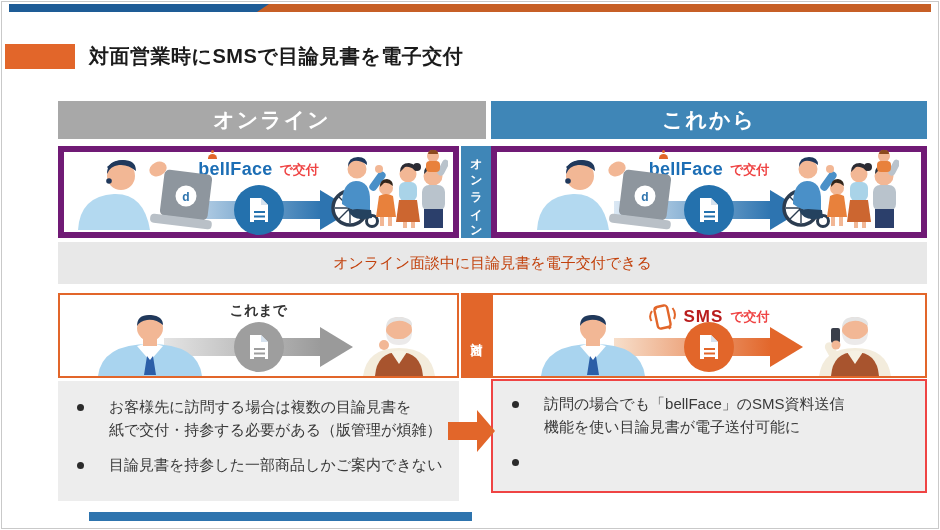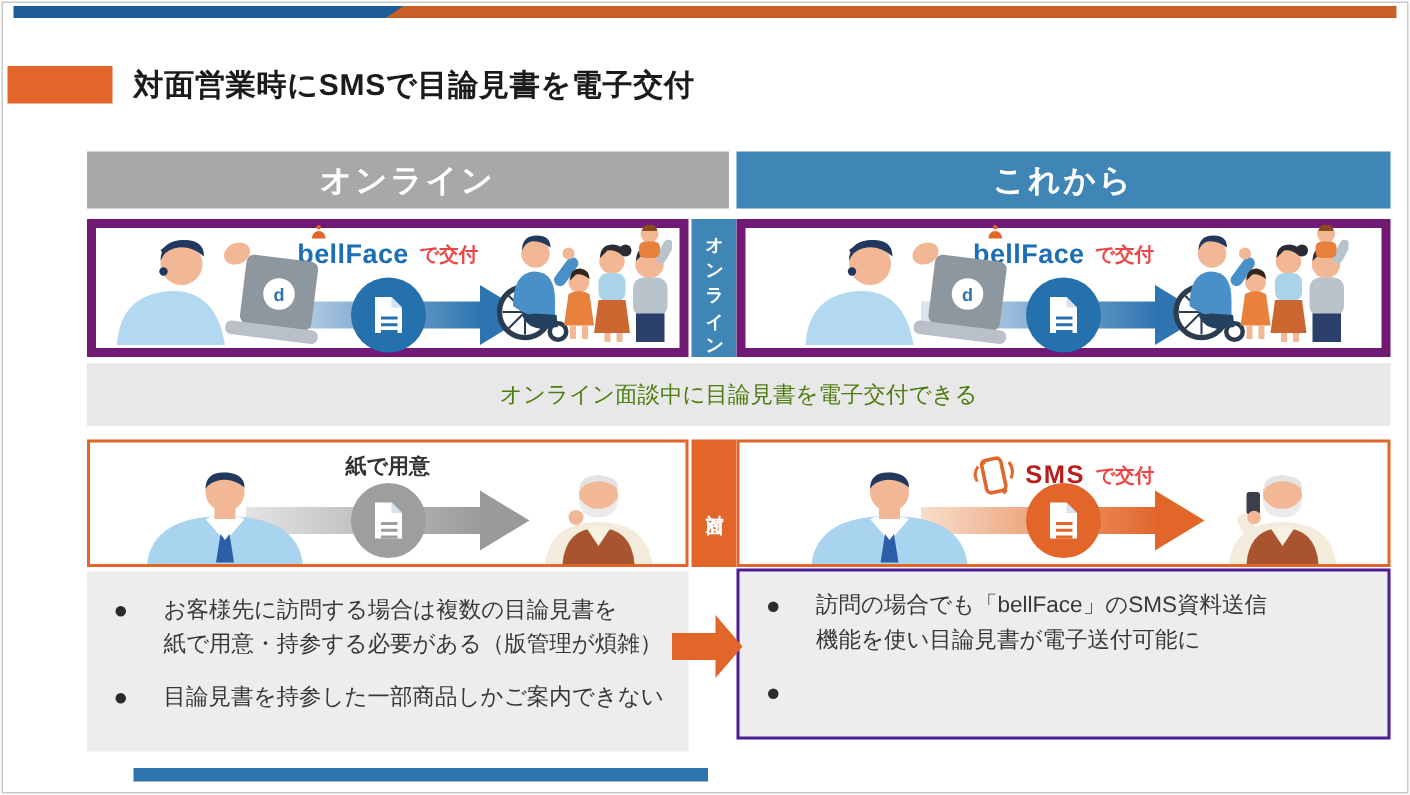--- a/index.html
+++ b/index.html
@@ -32,21 +32,21 @@
 
   
   .vtab { position:absolute; width:30px; display:flex; align-items:center; justify-content:center;
           color:#fff; font-weight:bold; font-size:12px; }
   .vtab span { writing-mode:vertical-rl; text-orientation:upright; letter-spacing:3px; }
   .vtab-online   { left:459px; top:144px; height:92px; background:#3f86b7; }
   .vtab-inperson { left:459px; top:291px; height:85px; background:#e2662a; }
 
   
   .caption-band { position:absolute; left:56px; width:869px; top:240px; height:42px; background:#e8e8e8;
-                  display:flex; align-items:center; justify-content:center; font-size:15px; color:#4d7c0f; }
+                  display:flex; align-items:center; justify-content:center; font-size:15px; color:#c2410c; }
 
   
   .d-label { position:absolute; top:7px; left:0; right:0; display:flex; align-items:center; justify-content:center; gap:7px; }
   .bf-logo { font-size:18px; font-weight:bold; color:#1c6eb5; position:relative; letter-spacing:.3px; }
   .bf-logo::before { content:""; position:absolute; left:10px; top:-5px; width:9px; height:5px;
                      border-radius:9px 9px 0 0; background:#e2662a; }
   .bf-logo::after  { content:""; position:absolute; left:13px; top:-9px; width:3px; height:3px;
                      border-radius:50%; background:#e2662a; }
   .d-suffix { font-size:13px; font-weight:bold; color:#ef4444; }
   .paper-label { font-size:14px; font-weight:bold; color:#333; }
@@ -60,21 +60,21 @@
   .fig-agent  { left:10px; bottom:2px; }
   .fig-family { right:5px; bottom:2px; }
   .fig-bust   { left:30px; bottom:0; }
   .box-r .fig-bust { left:40px; }
   .fig-elder  { right:14px; bottom:0; }
   .box-r .fig-elder { right:26px; }
 
   
   .points { position:absolute; background:#ededed; font-size:15px; color:#383838; }
   .points-before { left:56px; top:379px; width:401px; height:120px; padding:15px 10px 10px 14px; }
-  .points-after  { left:489px; top:377px; width:436px; height:114px; border:2px solid #4c1d95; padding:12px 1px 8px 14px; }
+  .points-after  { left:489px; top:377px; width:436px; height:114px; border:2px solid #ef4444; padding:12px 1px 8px 14px; }
   .point { display:flex; margin-bottom:13px; line-height:1.5; }
   .point .dot { flex:none; width:7px; height:7px; border-radius:50%; background:#2b2b2b; margin:8px 0 0 5px; }
   .point .txt { margin-left:25px; white-space:pre-line; }
 
   
   .transfer-arrow { position:absolute; left:446px; top:407px; }
 
   
   .footer-bar { position:absolute; left:87px; top:510px; width:383px; height:9px; background:#2e74ae; }
 </style>
@@ -272,21 +272,21 @@
           <use href="#fig-family"></use>
         </svg>
     </div>
 
     <div class="caption-band">
       <span>オンライン面談中に目論見書を電子交付できる</span>
     </div>
 
     <div class="box box-inperson box-l">
       <div class="d-label">
-        <span class="paper-label">紙で用意</span>
+        <span class="paper-label">これまで</span>
       </div>
       <svg class="d-arrow" width="190" height="56">
           <use href="#arrow-gray"></use>
         </svg>
       <svg class="fig fig-bust" width="120" height="62">
           <use href="#fig-bust"></use>
         </svg>
       <svg class="fig fig-elder" width="88" height="62">
           <use href="#fig-elder"></use>
         </svg>
@@ -312,21 +312,21 @@
         </svg>
       <svg class="fig fig-elder" width="88" height="62">
           <use href="#fig-elder-phone"></use>
         </svg>
     </div>
 
     <div class="points points-before">
       <div class="point">
         <span class="dot"></span>
         <span class="txt">お客様先に訪問する場合は複数の目論見書を
-紙で用意・持参する必要がある（版管理が煩雑）</span>
+紙で交付・持参する必要がある（版管理が煩雑）</span>
       </div>
       <div class="point">
         <span class="dot"></span>
         <span class="txt">目論見書を持参した一部商品しかご案内できない</span>
       </div>
     </div>
 
     <div class="points points-after">
       <div class="point">
         <span class="dot"></span>

